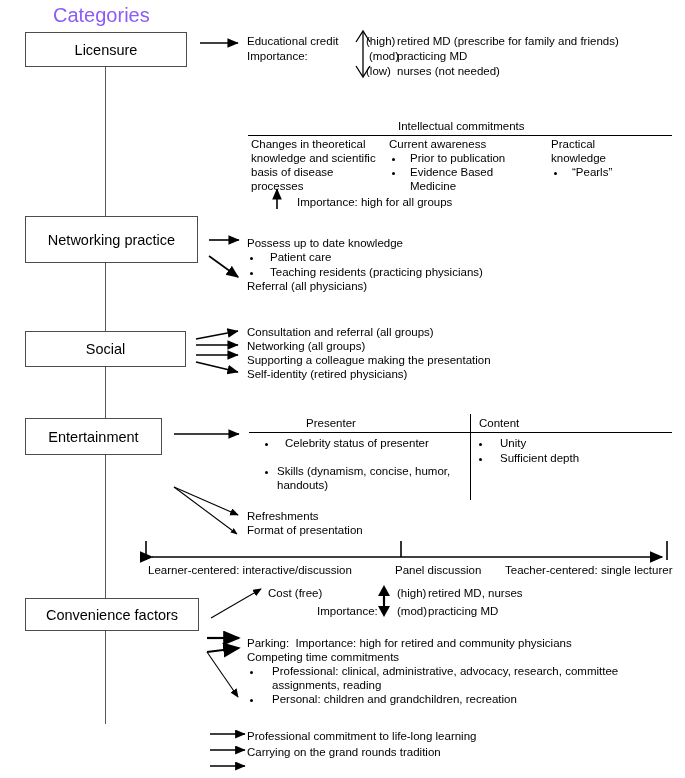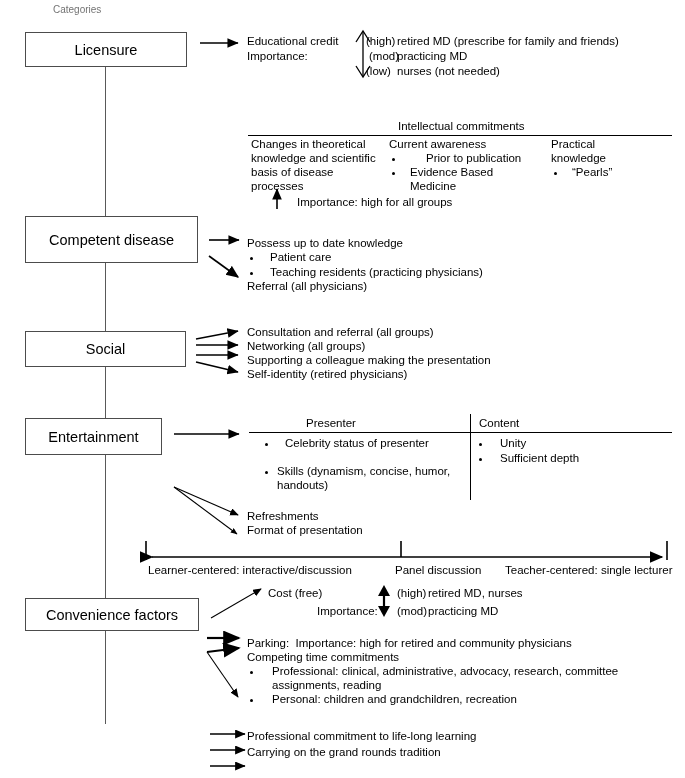--- a/index.html
+++ b/index.html
@@ -52,22 +52,22 @@
   .txt.wrap { white-space: normal; }
   .hdr {
     position: absolute;
     font-size: 11.5px;
     line-height: 14px;
     color: #000;
     white-space: pre;
   }
   .title {
     position: absolute;
-    font-size: 10px;
-    color: #737373;
+    font-size: 20px;
+    color: #8b5cf6;
     white-space: pre;
   }
   .bullet-dot {
     position: absolute;
     width: 3px; height: 3px;
     border-radius: 50%;
     background: #000;
   }
 
   
@@ -88,21 +88,21 @@
   <div class="spine" style="top:262px; height:69px;"></div>
   <div class="spine" style="top:366px; height:52px;"></div>
   <div class="spine" style="top:454px; height:144px;"></div>
   <div class="spine" style="top:630px; height:94px;"></div>
 
   <div class="cat-box" style="left:25px; top:32px; width:162px; height:35px;">
     <span>Licensure</span>
   </div>
 
   <div class="cat-box" style="left:25px; top:216px; width:173px; height:47px;">
-    <span>Competent disease</span>
+    <span>Networking practice</span>
   </div>
 
   <div class="cat-box" style="left:25px; top:331px; width:161px; height:36px;">
     <span>Social</span>
   </div>
 
   <div class="cat-box" style="left:25px; top:418px; width:137px; height:37px;">
     <span>Entertainment</span>
   </div>
 
@@ -123,21 +123,21 @@
   <div class="txt" style="left:366px; top:64px;">(low)</div>
   <div class="txt" style="left:397px; top:64px;">nurses (not needed)</div>
 
   <div class="hdr" style="left:398px; top:119px;">Intellectual commitments</div>
   <div class="hrule" style="left:248px; top:135px; width:424px;"></div>
 
   <div class="txt wrap" style="left:251px; top:137px; width:130px;">Changes in theoretical knowledge and scientific basis of disease processes</div>
 
   <div class="txt" style="left:389px; top:137px;">Current awareness</div>
   <div class="bullet-dot" style="left:392px; top:158px;"></div>
-  <div class="txt" style="left:426px; top:151px;">Prior to publication</div>
+  <div class="txt" style="left:410px; top:151px;">Prior to publication</div>
   <div class="bullet-dot" style="left:392px; top:172px;"></div>
   <div class="txt wrap" style="left:410px; top:165px; width:105px;">Evidence Based Medicine</div>
 
   <div class="txt wrap" style="left:551px; top:137px; width:80px;">Practical knowledge</div>
   <div class="bullet-dot" style="left:554px; top:172px;"></div>
   <div class="txt" style="left:572px; top:165px;">“Pearls”</div>
 
   <div class="txt" style="left:297px; top:195px;">Importance: high for all groups</div>
 
   <div class="txt" style="left:247px; top:236px;">Possess up to date knowledge</div>

